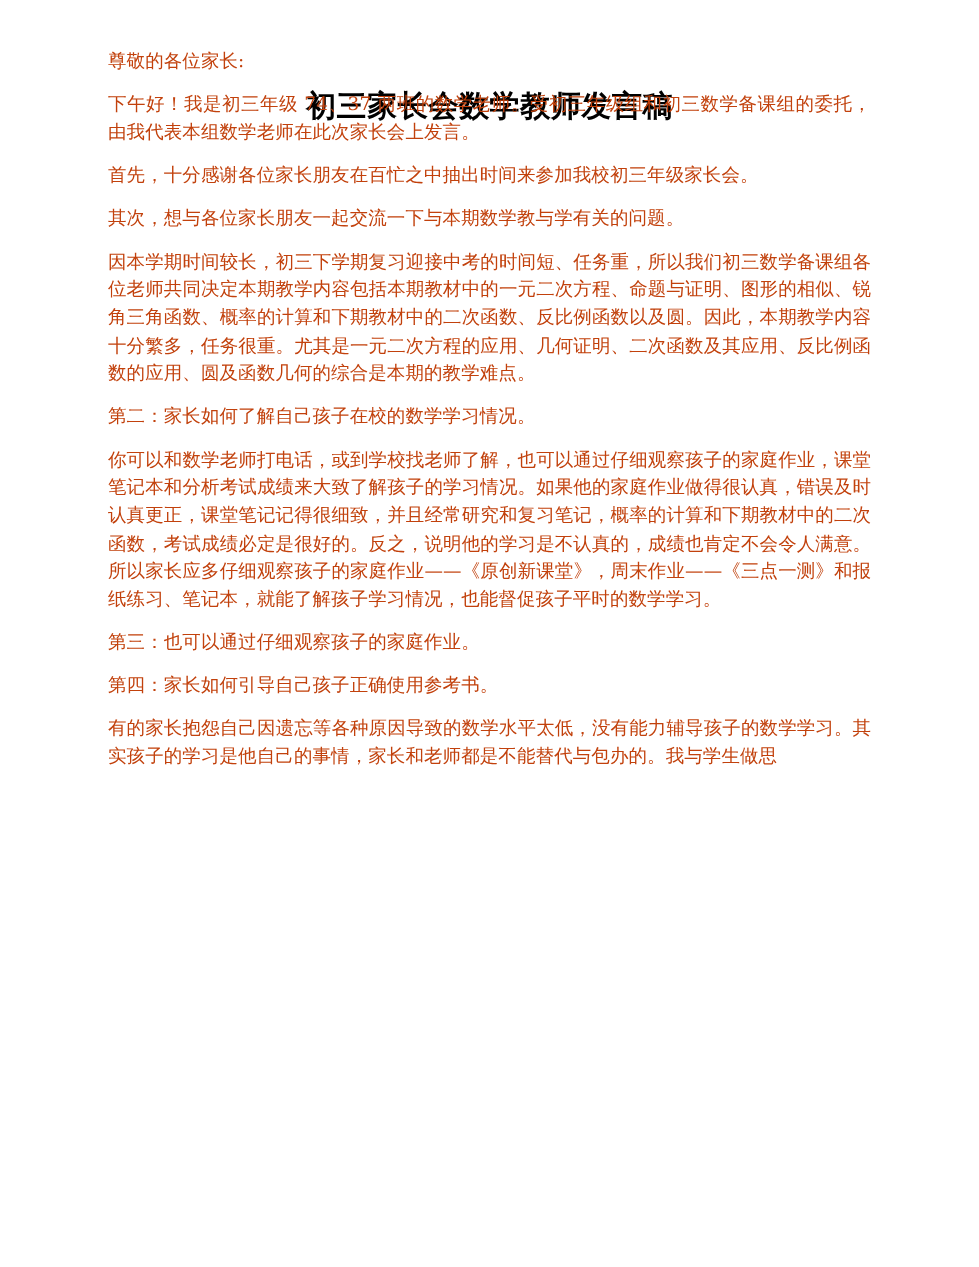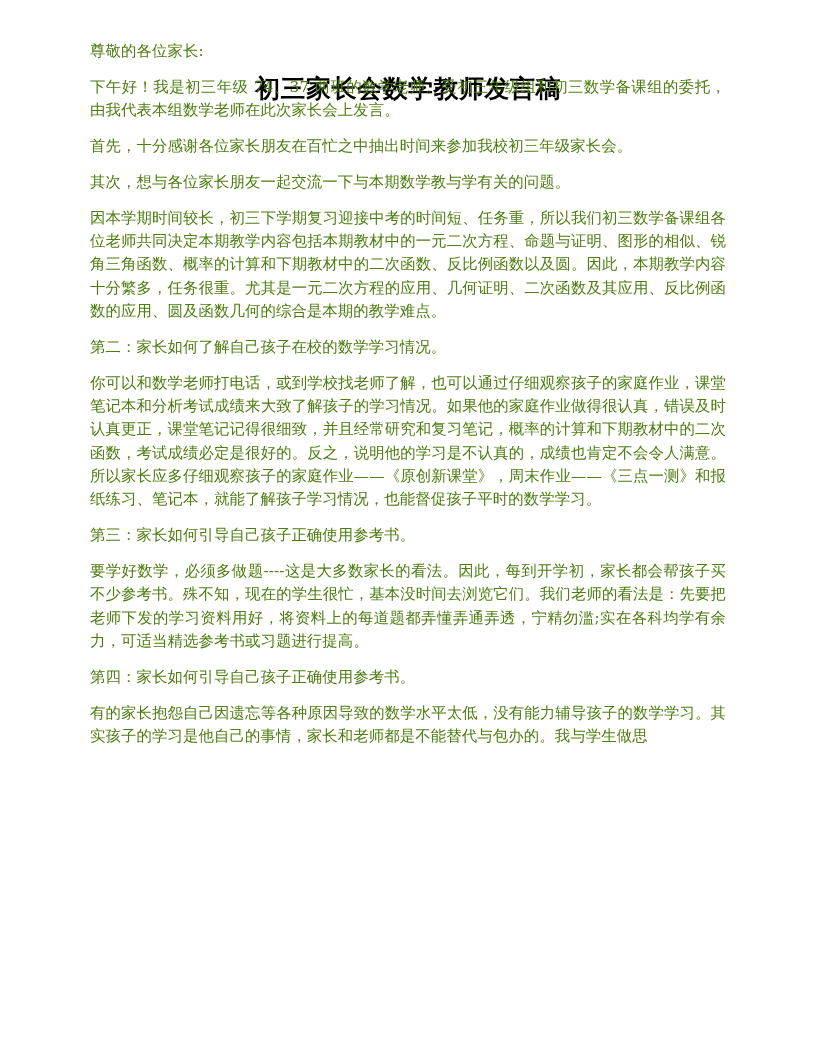--- a/index.html
+++ b/index.html
@@ -42,21 +42,21 @@
     padding-top: 40px;
   }
   p.para {
     font-size: 15.4px;
     line-height: 23.3px;
     margin: 0 0 12.6px 0;
     text-align: justify;
     text-justify: inter-ideograph;
     word-break: break-all;
     letter-spacing: 0.1px;
-    color: #4d7c0f;
+    color: #c2410c;
   }
   p.para:last-child {
     margin-bottom: 0;
   }
 </style>
 </head>
 <body>
 
 <div class="page">
 
@@ -73,23 +73,22 @@
 
       <p class="para">其次，想与各位家长朋友一起交流一下与本期数学教与学有关的问题。</p>
 
 
       <p class="para">因本学期时间较长，初三下学期复习迎接中考的时间短、任务重，所以我们初三数学备课组各位老师共同决定本期教学内容包括本期教材中的一元二次方程、命题与证明、图形的相似、锐角三角函数、概率的计算和下期教材中的二次函数、反比例函数以及圆。因此，本期教学内容十分繁多，任务很重。尤其是一元二次方程的应用、几何证明、二次函数及其应用、反比例函数的应用、圆及函数几何的综合是本期的教学难点。</p>
 
       <p class="para">第二：家长如何了解自己孩子在校的数学学习情况。</p>
 
       <p class="para">你可以和数学老师打电话，或到学校找老师了解，也可以通过仔细观察孩子的家庭作业，课堂笔记本和分析考试成绩来大致了解孩子的学习情况。如果他的家庭作业做得很认真，错误及时认真更正，课堂笔记记得很细致，并且经常研究和复习笔记，概率的计算和下期教材中的二次函数，考试成绩必定是很好的。反之，说明他的学习是不认真的，成绩也肯定不会令人满意。所以家长应多仔细观察孩子的家庭作业——《原创新课堂》，周末作业——《三点一测》和报纸练习、笔记本，就能了解孩子学习情况，也能督促孩子平时的数学学习。</p>
 
-      <p class="para">第三：家长如何引导自己孩子正确使用参考书。</p>
+      <p class="para">第三：也可以通过仔细观察孩子的家庭作业。</p>
 
-      <p class="para">要学好数学，必须多做题----这是大多数家长的看法。因此，每到开学初，家长都会帮孩子买不少参考书。殊不知，现在的学生很忙，基本没时间去浏览它们。我们老师的看法是：先要把老师下发的学习资料用好，将资料上的每道题都弄懂弄通弄透，宁精勿滥;实在各科均学有余力，可适当精选参考书或习题进行提高。</p>
 
       <p class="para">第四：家长如何引导自己孩子正确使用参考书。</p>
 
       <p class="para">有的家长抱怨自己因遗忘等各种原因导致的数学水平太低，没有能力辅导孩子的数学学习。其实孩子的学习是他自己的事情，家长和老师都是不能替代与包办的。我与学生做思</p>
 
     </div>
   </div>
 
 </div>
 

